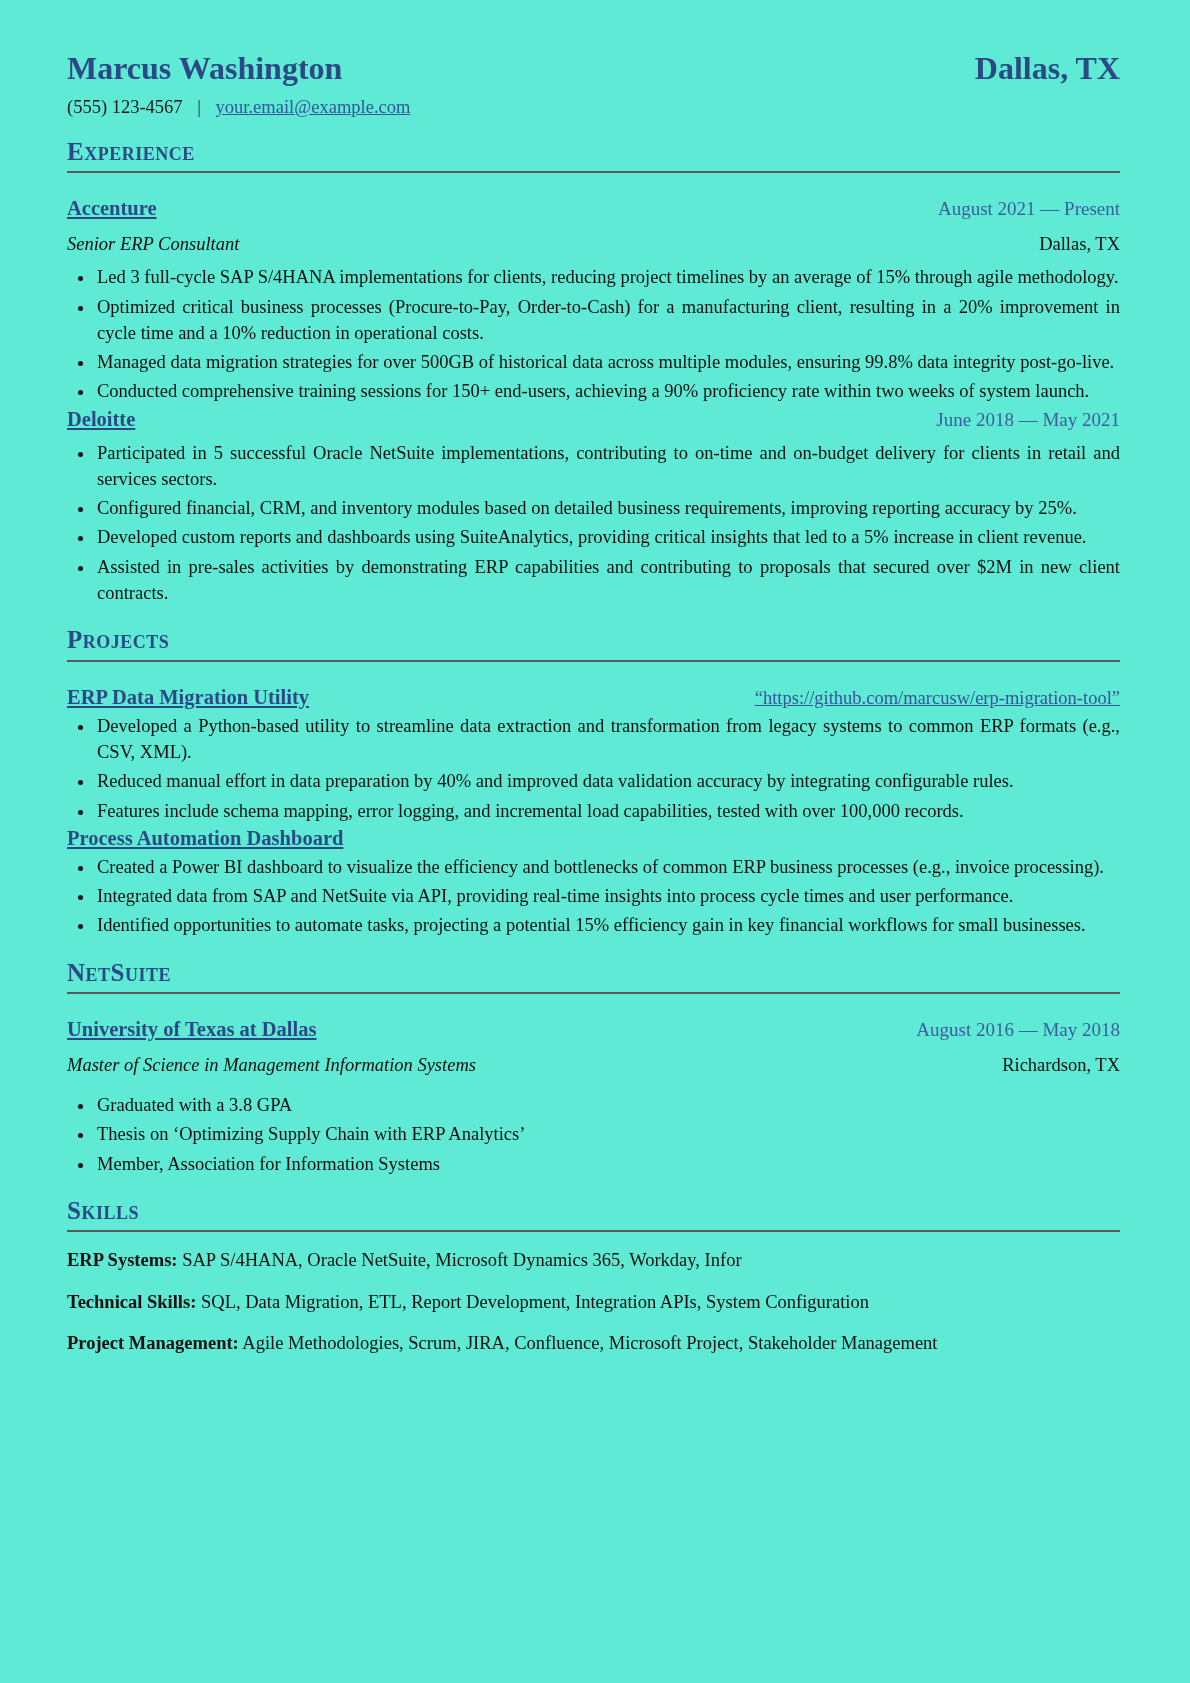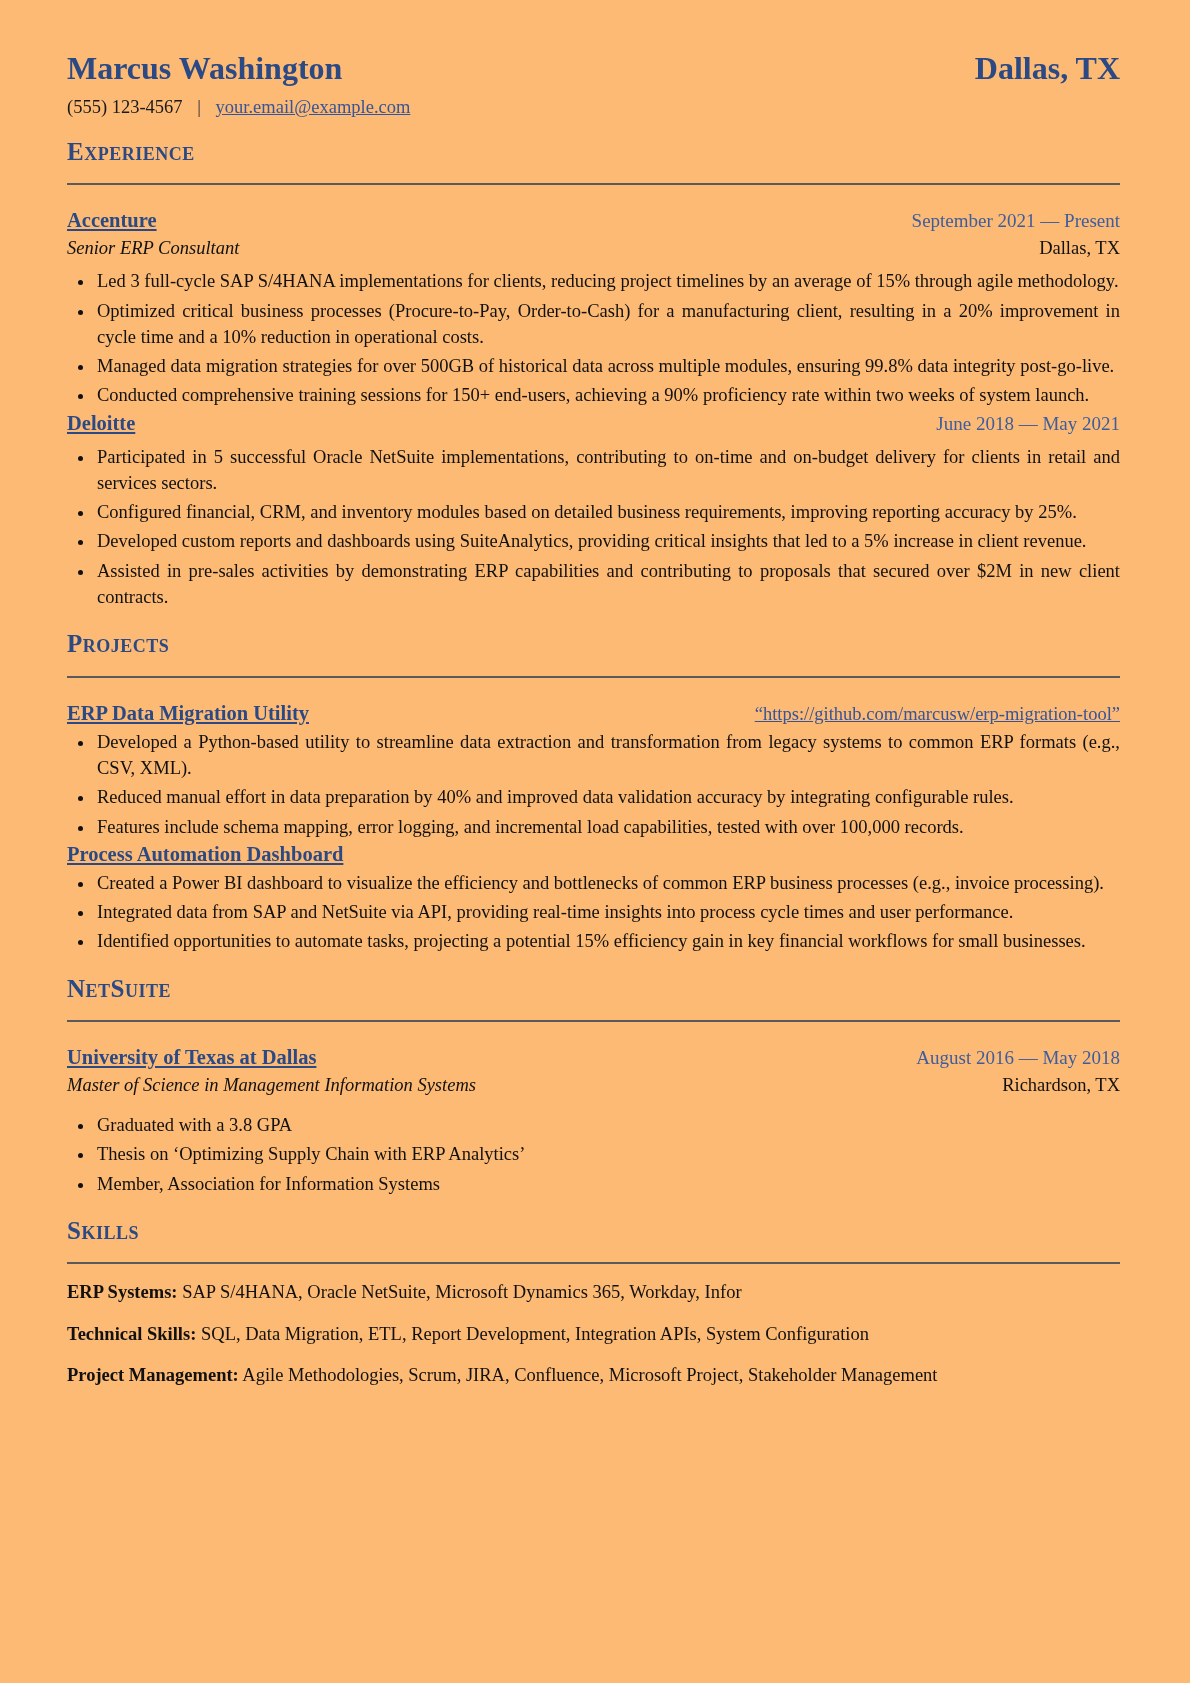--- a/index.html
+++ b/index.html
@@ -5,21 +5,21 @@
   html, body {
     margin: 0;
     padding: 0;
     background: #ffffff;
   }
   .page {
     width: 1190px;
     height: 1683px;
     box-sizing: border-box;
     padding: 50px 70px 40px 67px;
-    background: #fdba74;
+    background: #5eead4;
     font-family: "Liberation Serif", serif;
     font-size: 18.5px;
     color: #111111;
     overflow: hidden;
   }
   
   .name-row {
     display: flex;
     justify-content: space-between;
     align-items: baseline;
@@ -43,21 +43,21 @@
     cursor: pointer;
   }
   
   .section-title {
     font-variant: small-caps;
     font-weight: bold;
     font-size: 25px;
     color: #2b4a85;
     letter-spacing: 0.5px;
     border-bottom: 2.5px solid #5a5a5a;
-    padding-bottom: 18px;
+    padding-bottom: 6px;
     margin: 20px 0 6px 0;
     line-height: 1.1;
   }
   .entry-head {
     display: flex;
     justify-content: space-between;
     align-items: baseline;
     margin-top: 24px;
   }
   .org {
@@ -68,21 +68,21 @@
     cursor: pointer;
   }
   .dates {
     font-size: 19px;
     color: #3d5d9e;
   }
   .role-row {
     display: flex;
     justify-content: space-between;
     align-items: baseline;
-    margin-top: 6px;
+    margin-top: 14px;
   }
   .role { font-style: italic; }
   .loc  { color: #111111; }
   ul.bullets {
     margin: 9px 0 3px 0;
     padding-left: 28px;
     list-style-type: disc;
   }
   ul.bullets.tight { margin-top: 4px; }
   ul.bullets.spaced { margin-top: 16px; }
@@ -113,21 +113,21 @@
     <span>(555) 123-4567</span>
     <span class="contact-sep">|</span>
     <a class="link">your.email@example.com</a>
   </div>
 
   <div class="section-title">Experience</div>
 
   <div>
     <div class="entry-head">
       <a class="org">Accenture</a>
-      <span class="dates">September 2021 — Present</span>
+      <span class="dates">August 2021 — Present</span>
     </div>
     <div class="role-row">
       <span class="role">Senior ERP Consultant</span>
       <span class="loc">Dallas, TX</span>
     </div>
     <ul class="bullets">
       <li>Led 3 full-cycle SAP S/4HANA implementations for clients, reducing project timelines by an average of 15% through agile methodology.</li>
       <li>Optimized critical business processes (Procure-to-Pay, Order-to-Cash) for a manufacturing client, resulting in a 20% improvement in cycle time and a 10% reduction in operational costs.</li>
       <li>Managed data migration strategies for over 500GB of historical data across multiple modules, ensuring 99.8% data integrity post-go-live.</li>
       <li>Conducted comprehensive training sessions for 150+ end-users, achieving a 90% proficiency rate within two weeks of system launch.</li>

